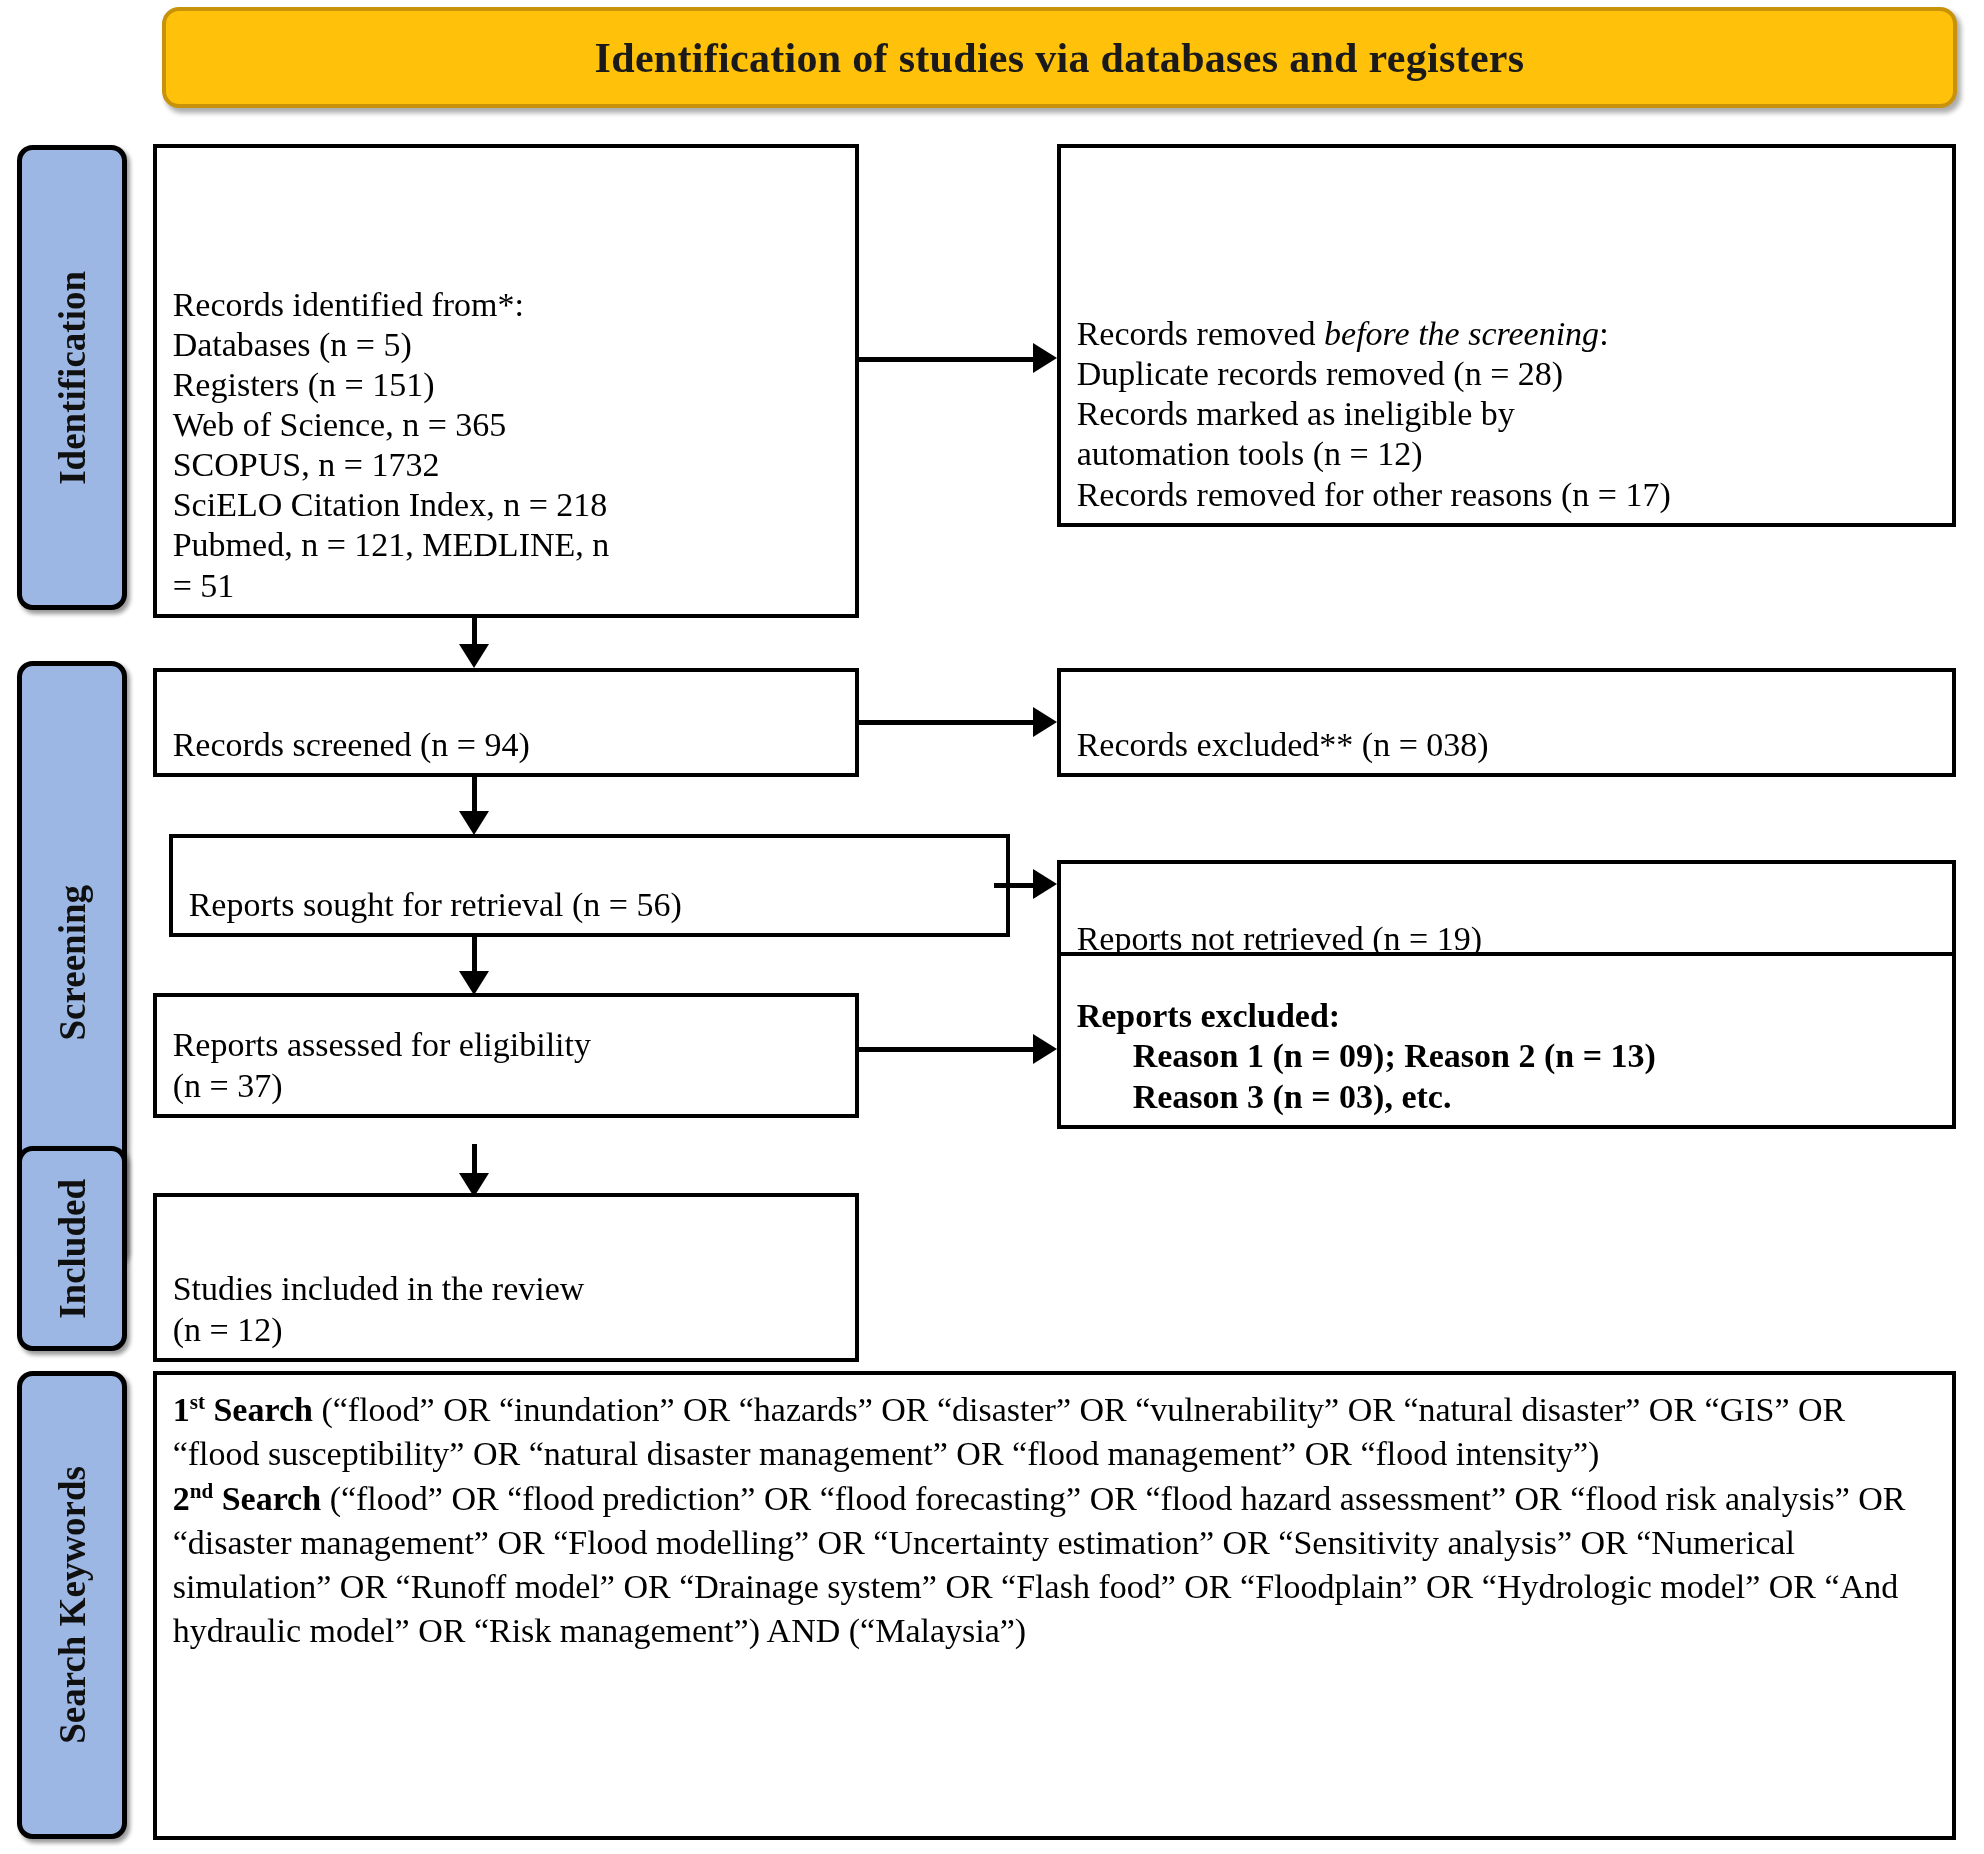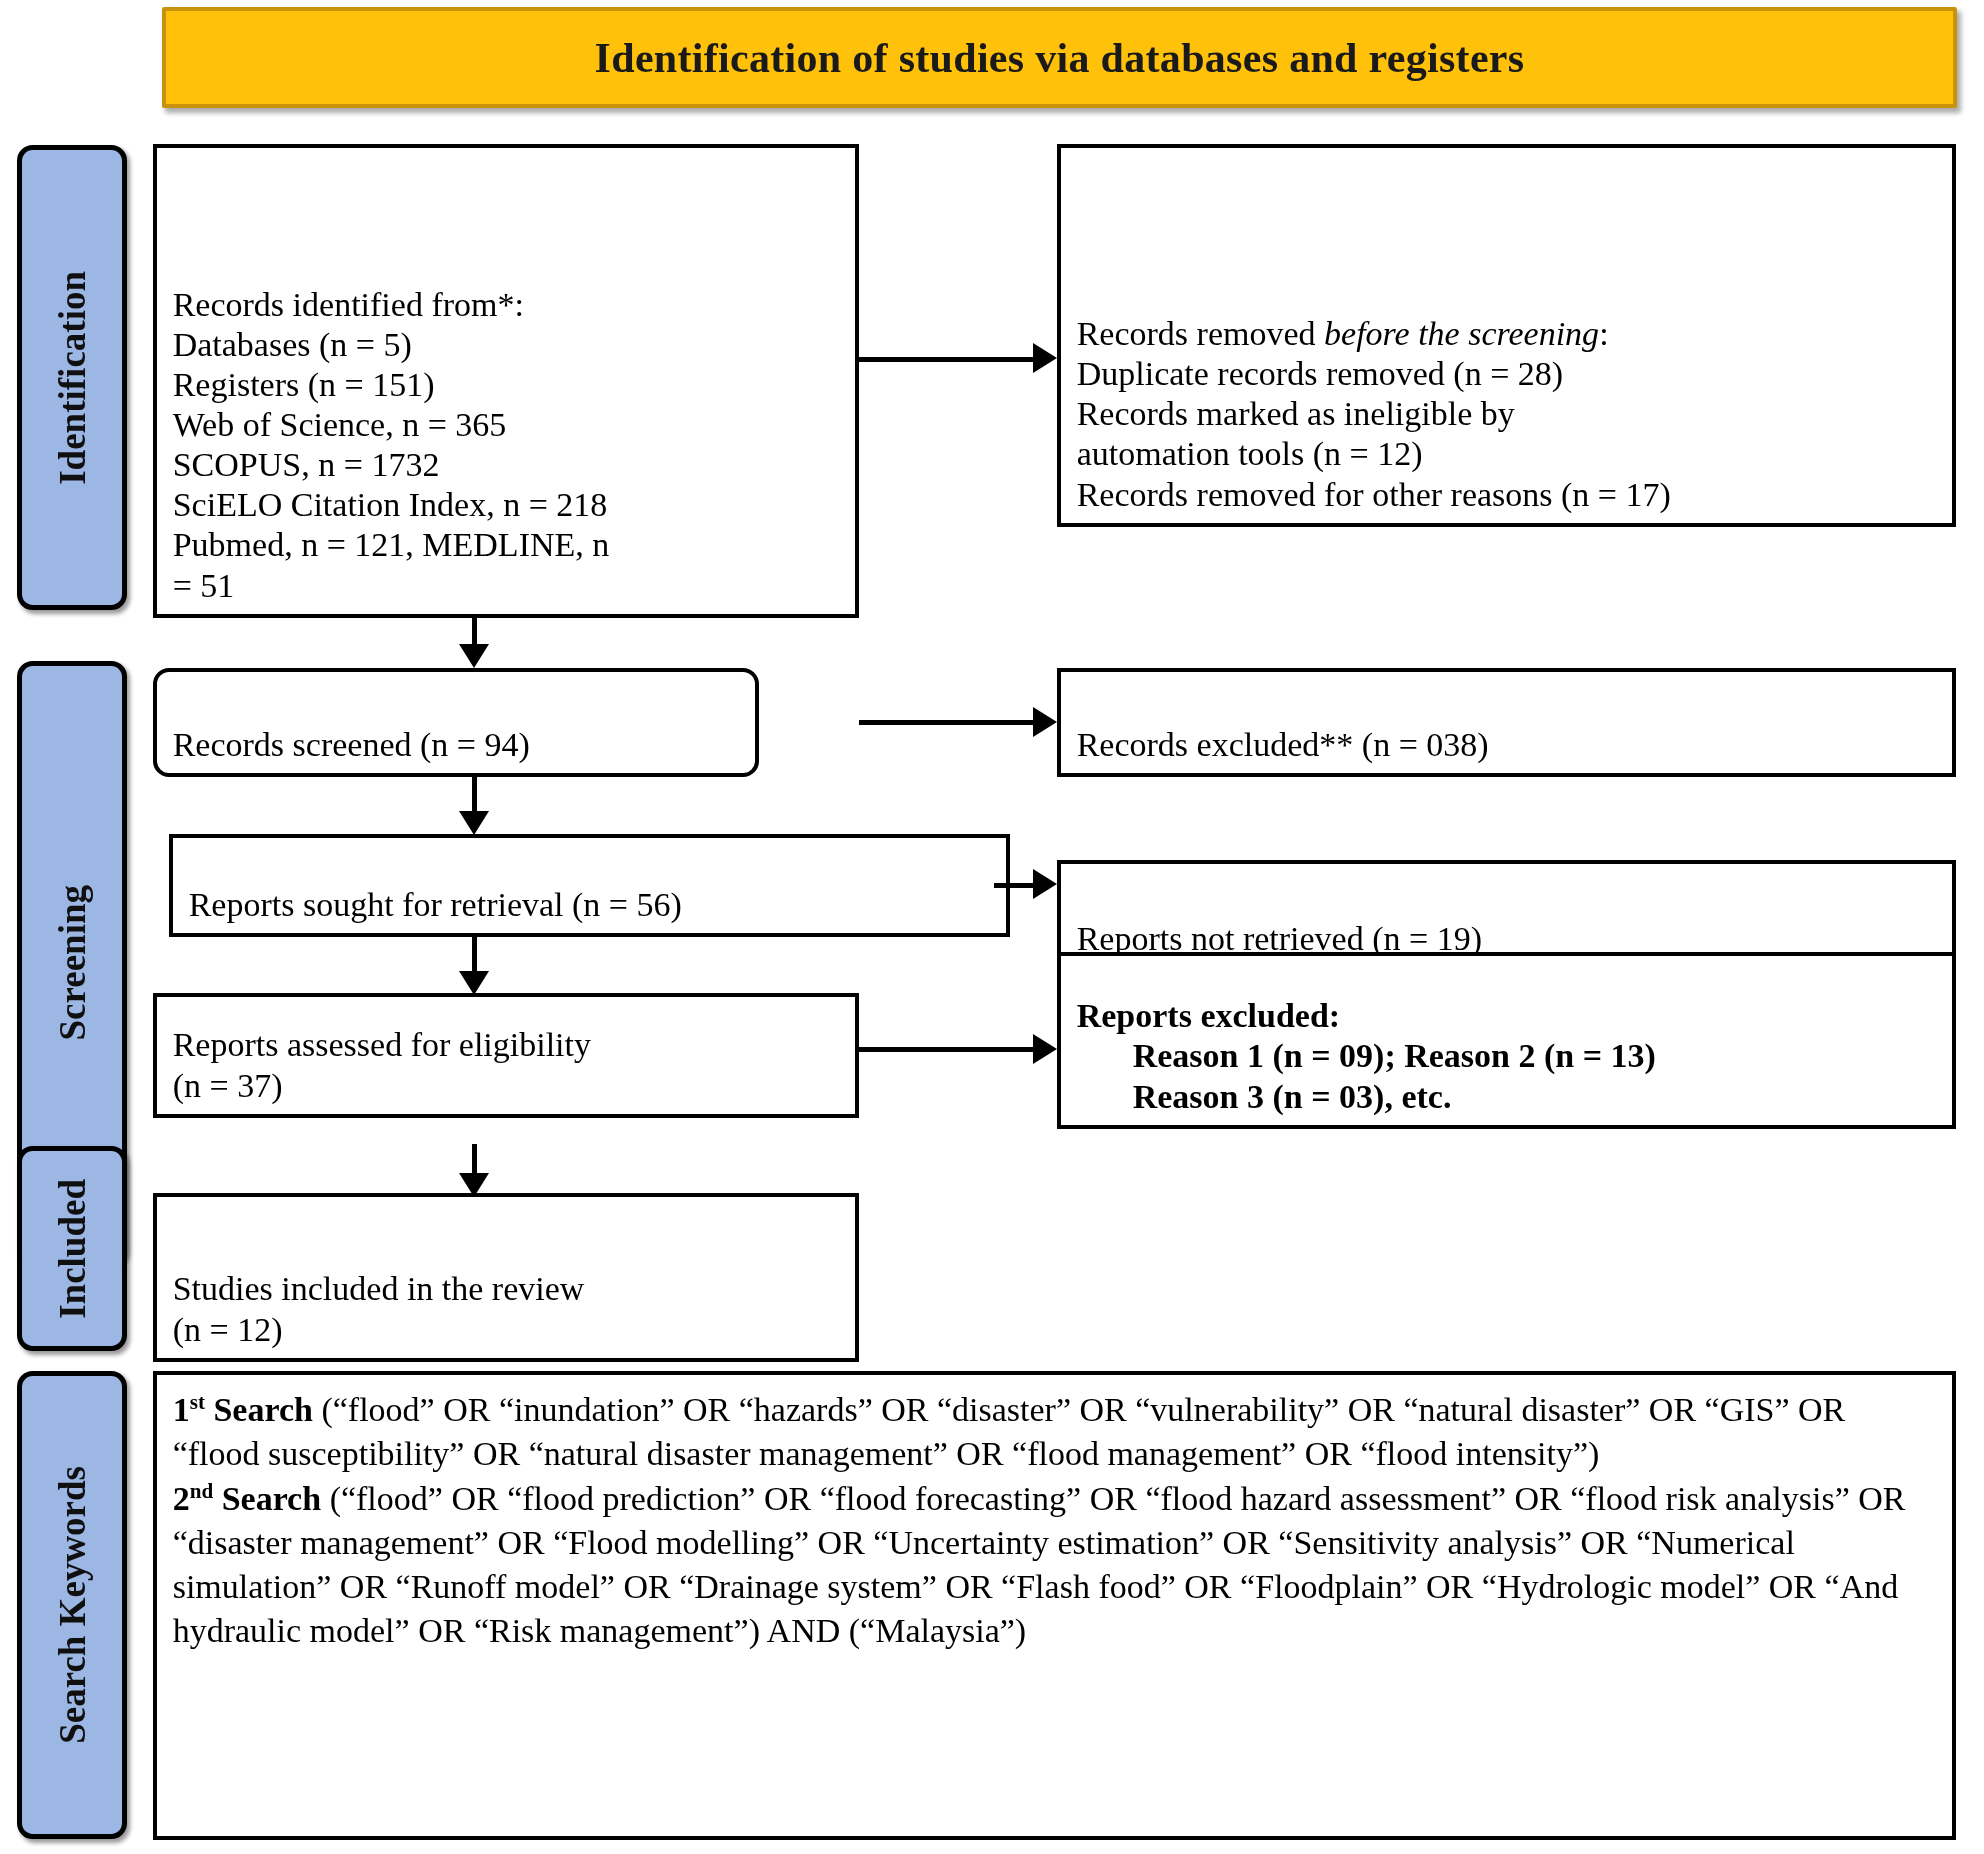--- a/index.html
+++ b/index.html
@@ -22,21 +22,21 @@
 
   
   .header-banner {
     position: absolute;
     left: 162px;
     top: 7.2px;
     width: 1795px;
     height: 101px;
     background: #FFC10A;
     border: 4.2px solid #C8930B;
-    border-radius: 2px;
+    border-radius: 17px;
     box-sizing: border-box;
     display: flex;
     align-items: center;
     justify-content: center;
     box-shadow: 3.6px 4.2px 5.4px rgba(0,0,0,0.33);
   }
   .header-title {
     font-size: 42px;
     font-weight: bold;
     letter-spacing: 0.3px;
@@ -172,21 +172,21 @@
     <p>automation tools (n = 12)</p>
     <p>Records removed for other reasons (n = 17)</p>
   </div>
 
   <div class="h-line" style="left:859px; top:357px; width:175px;"></div>
   <div class="arrow-right" style="left:1033px; top:343px;"></div>
 
   <div class="v-line" style="left:472px; top:618px; height:37px;"></div>
   <div class="arrow-down" style="left:459px; top:644px;"></div>
 
-  <div class="fbox" style="left:153px; top:668px; width:606px; height:109px;border-radius:16px;">
+  <div class="fbox" style="left:153px; top:668px; width:706px; height:109px;">
     <p>Records screened (n = 94)</p>
   </div>
 
   <div class="fbox" style="left:1057px; top:668px; width:899px; height:109px;">
     <p>Records excluded** (n = 038)</p>
   </div>
 
   <div class="h-line" style="left:859px; top:720px; width:175px;"></div>
   <div class="arrow-right" style="left:1033px; top:707px;"></div>
 

